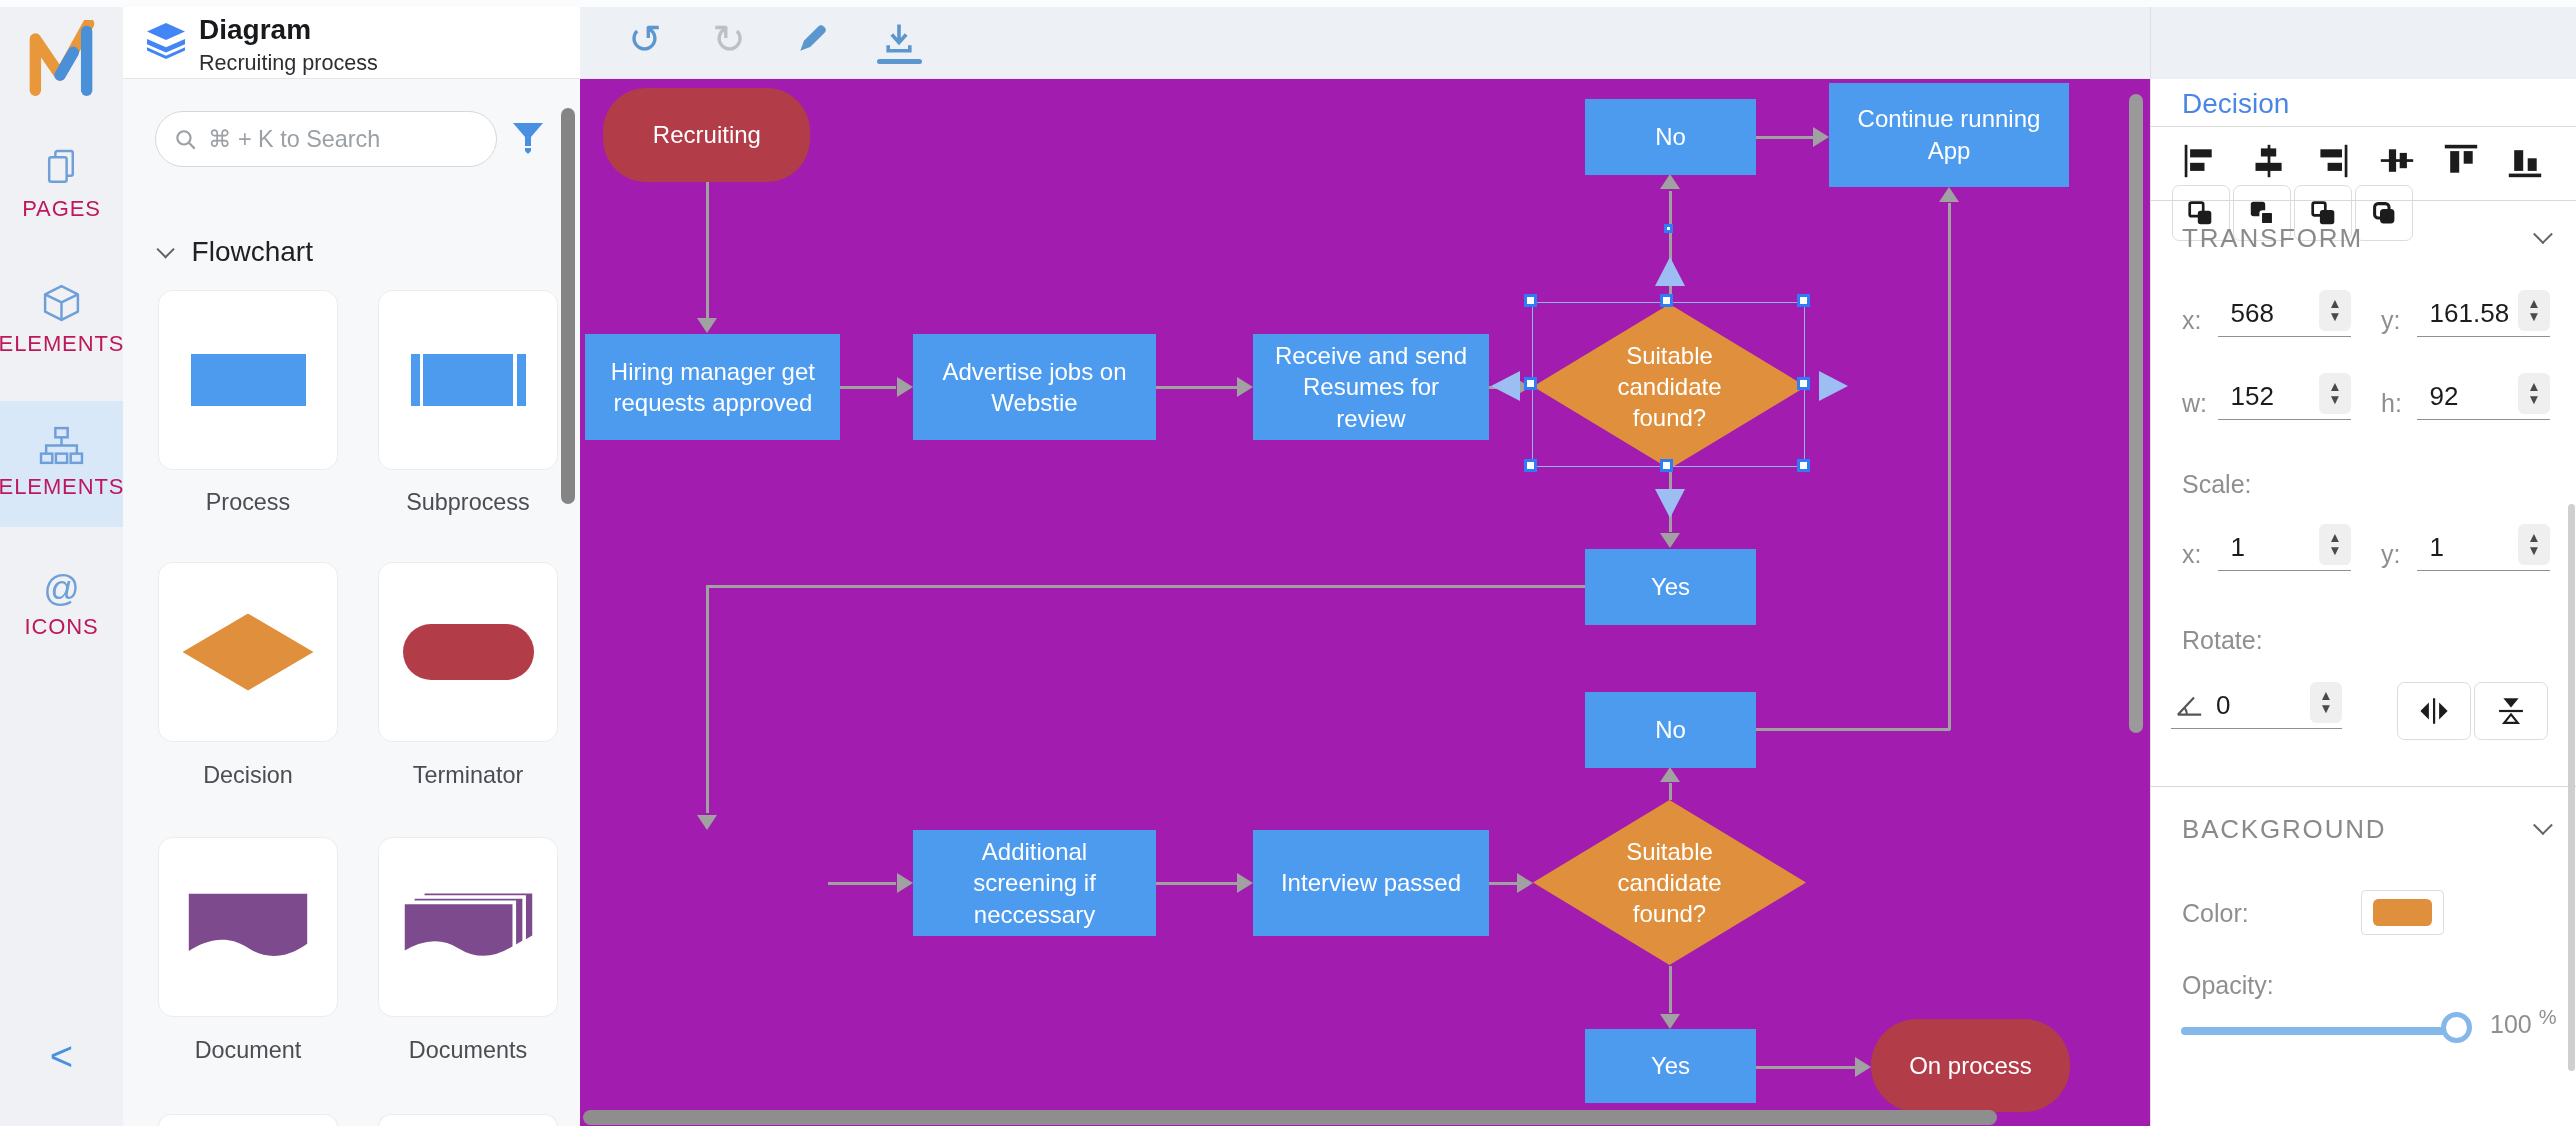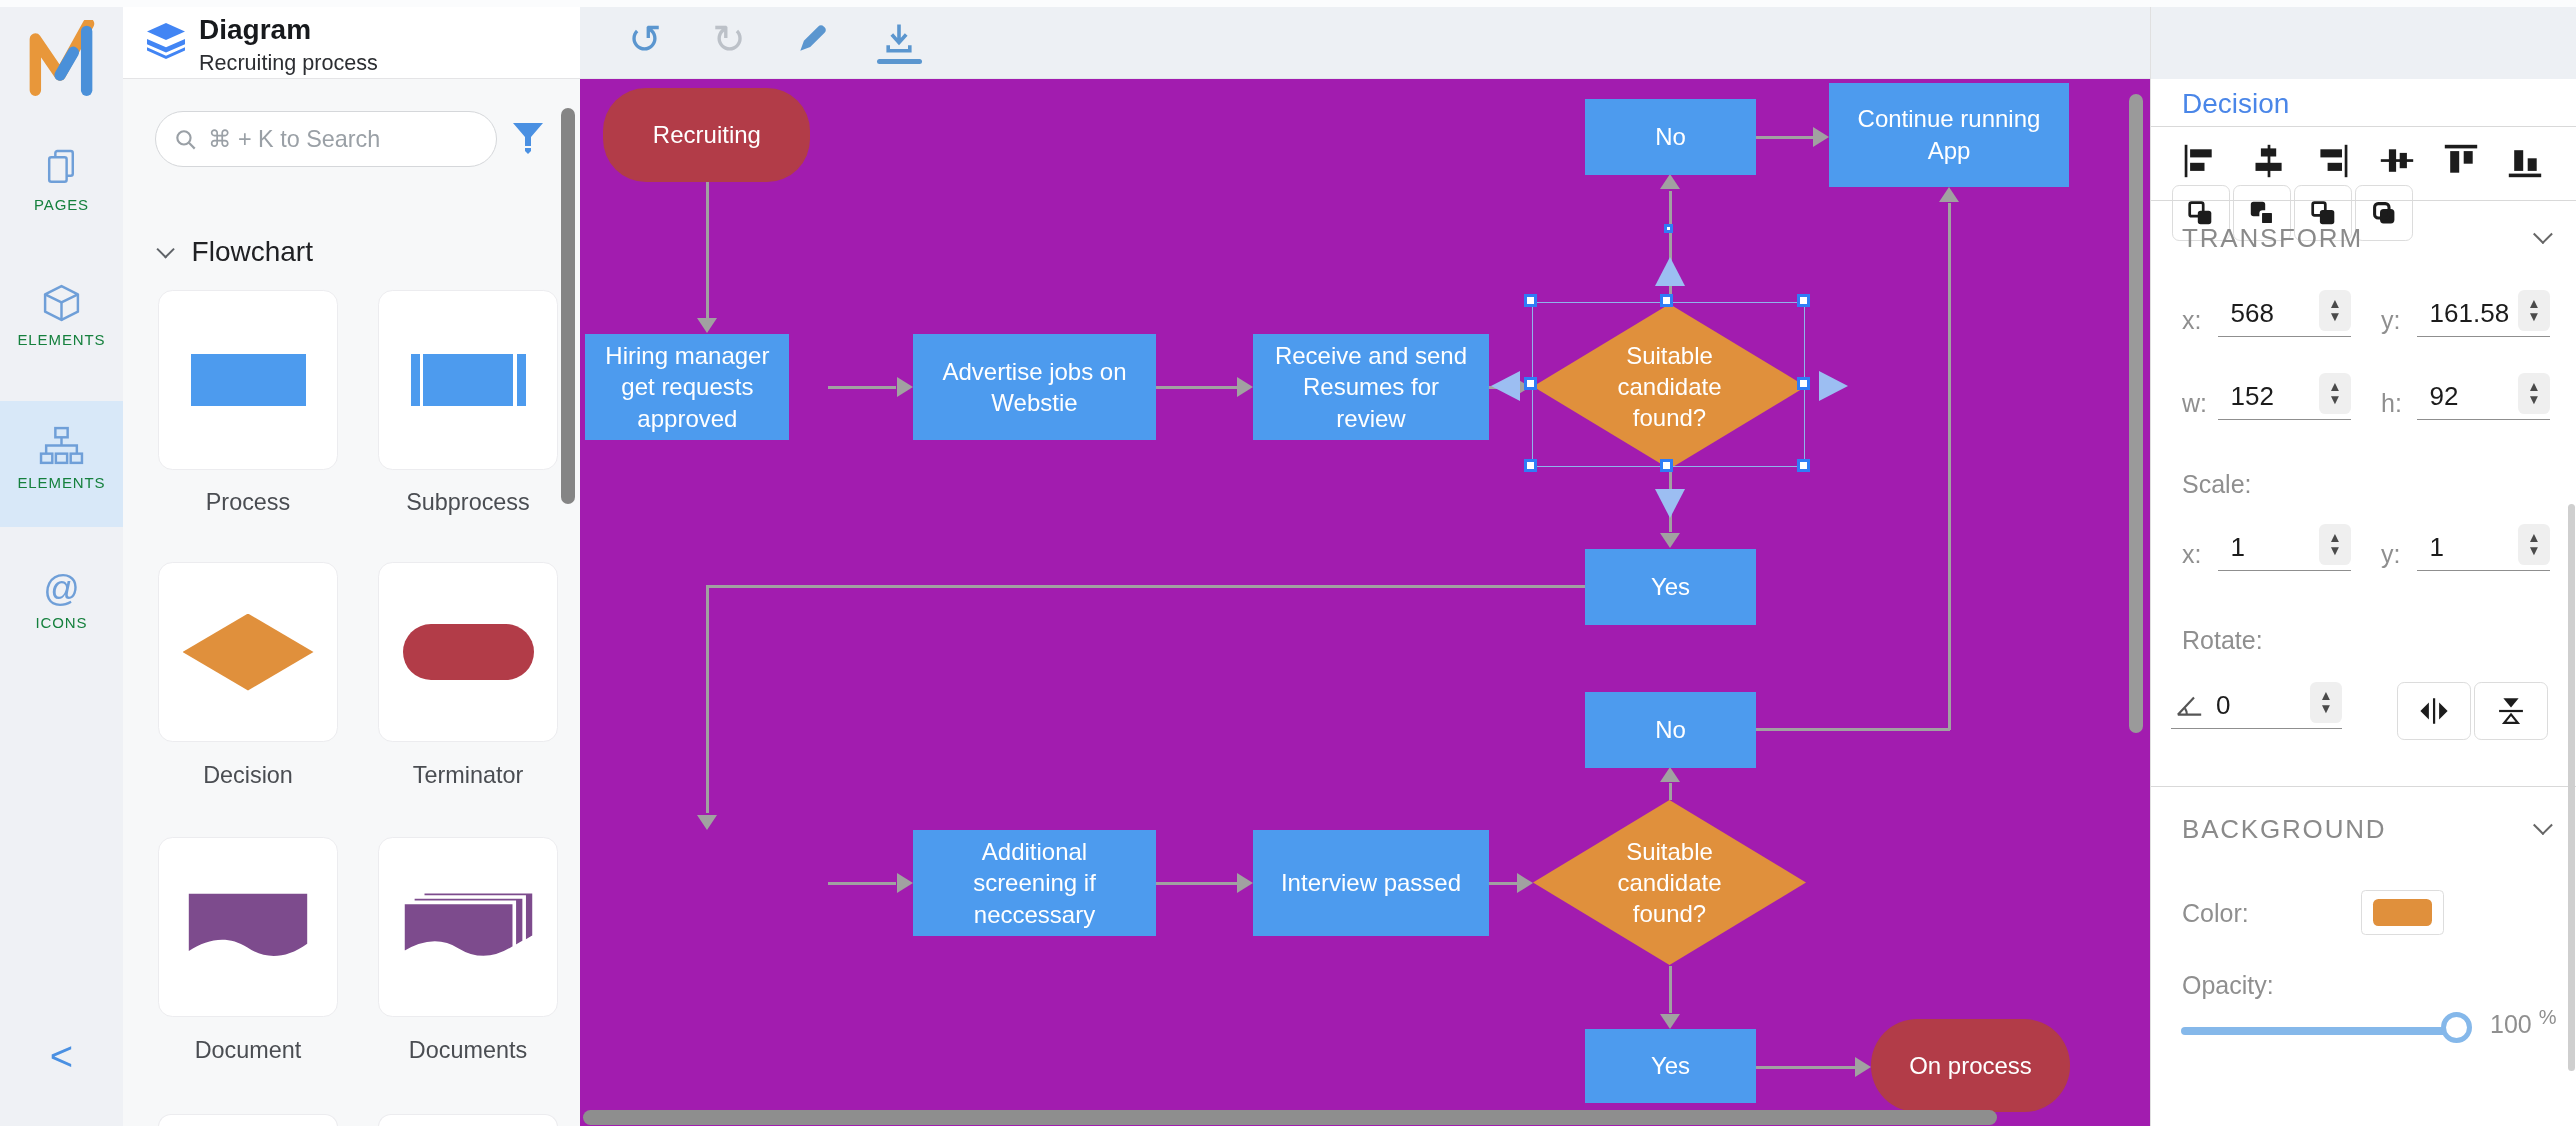--- a/index.html
+++ b/index.html
@@ -6,21 +6,21 @@
   html,body { width:2576px; height:1126px; overflow:hidden; font-family:"Liberation Sans", sans-serif; background:#fff; }
   #app { position:relative; width:2576px; height:1126px; }
 
   
   #topstrip { position:absolute; left:0; top:0; width:2576px; height:7.2px; background:#fbfcfd; z-index:9; }
 
   
   #rail { position:absolute; left:0; top:0; width:123px; height:1126px; background:#eff1f5; z-index:5; }
   .rail-item { position:absolute; left:0; width:123px; display:flex; flex-direction:column; align-items:center; gap:7.2px; color:#6f9fd8; cursor:pointer; padding-top:12.6px; }
   .rail-item.active { background:#d8e8f8; }
-  .rail-label { font-size:15px; letter-spacing:0.9px; color:#15803d; }
+  .rail-label { font-size:22px; letter-spacing:0.9px; color:#be185d; }
   #logo { position:absolute; left:27px; top:20px; width:68px; height:76px; }
   #rail-collapse { position:absolute; left:0; top:1034px; width:123px; text-align:center; font-size:40px; font-weight:300; color:#4a90e2; cursor:pointer; }
 
   
   #panel { position:absolute; left:123px; top:0; width:457px; height:1126px; background:#f7f8f9; z-index:4; }
   #panel-header { position:absolute; left:0; top:0; width:457px; height:79px; background:#fff; border-bottom:0.9px solid #e4e4e6; }
   #panel-title { position:absolute; left:76px; top:14.4px; font-size:28px; font-weight:bold; color:#17191c; }
   #panel-subtitle { position:absolute; left:76px; top:50px; font-size:21.6px; color:#2c2e32; }
   #layers-icon { position:absolute; left:24px; top:21.6px; width:38px; height:38px; }
   #search-pill { position:absolute; left:32px; top:111px; width:342px; height:56px; background:#fff; border:1.8px solid #d5d7da; border-radius:28px; display:flex; align-items:center; padding:0 18px; }
@@ -279,21 +279,21 @@
       <div class="eseg h" style="left: 1176px; top: 649px; width: 194px; background: rgb(161, 161, 161);"></div>
       <div class="eseg v" style="left: 1368px; top: 124px; height: 527px; background: rgb(161, 161, 161);"></div>
       <div class="earr up" style="left: 1359px; top: 108px;"></div>
       <div class="eseg v" style="left: 1089px; top: 887px; height: 47px; background: rgb(161, 161, 161);"></div>
       <div class="earr down" style="left: 1080px; top: 935px;"></div>
       <div class="eseg h" style="left: 1176px; top: 987px; width: 99px; background: rgb(161, 161, 161);"></div>
       <div class="earr right" style="left: 1275px; top: 978px;"></div>
       <div class="fnode terminator" style="left: 23.4px; top: 9px; width: 207px; height: 94px; background: rgb(178, 60, 72); border-radius: 43px;">
         <span>Recruiting</span>
       </div>
-      <div class="fnode process" style="left: 5.4px; top: 255px; width: 204px; height: 106px; background: rgb(77, 155, 238);">
+      <div class="fnode process" style="left: 5.4px; top: 255px; width: 255px; height: 106px; background: rgb(77, 155, 238);">
         <span>Hiring manager get requests approved</span>
       </div>
       <div class="fnode process" style="left: 333px; top: 255px; width: 243px; height: 106px; background: rgb(77, 155, 238);">
         <span>Advertise jobs on Webstie</span>
       </div>
       <div class="fnode process" style="left: 673px; top: 255px; width: 236px; height: 106px; background: rgb(77, 155, 238);">
         <span>Receive and send Resumes for review</span>
       </div>
       <div class="fnode decision" style="left: 953px; top: 225px; width: 273px; height: 165px;">
         <div class="diamond-fill" style="background: rgb(224, 144, 60);"></div>

